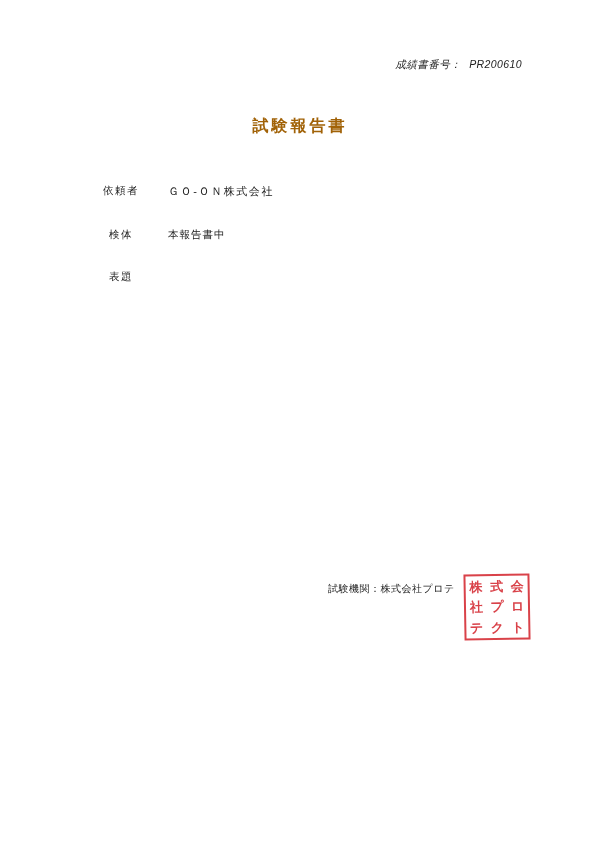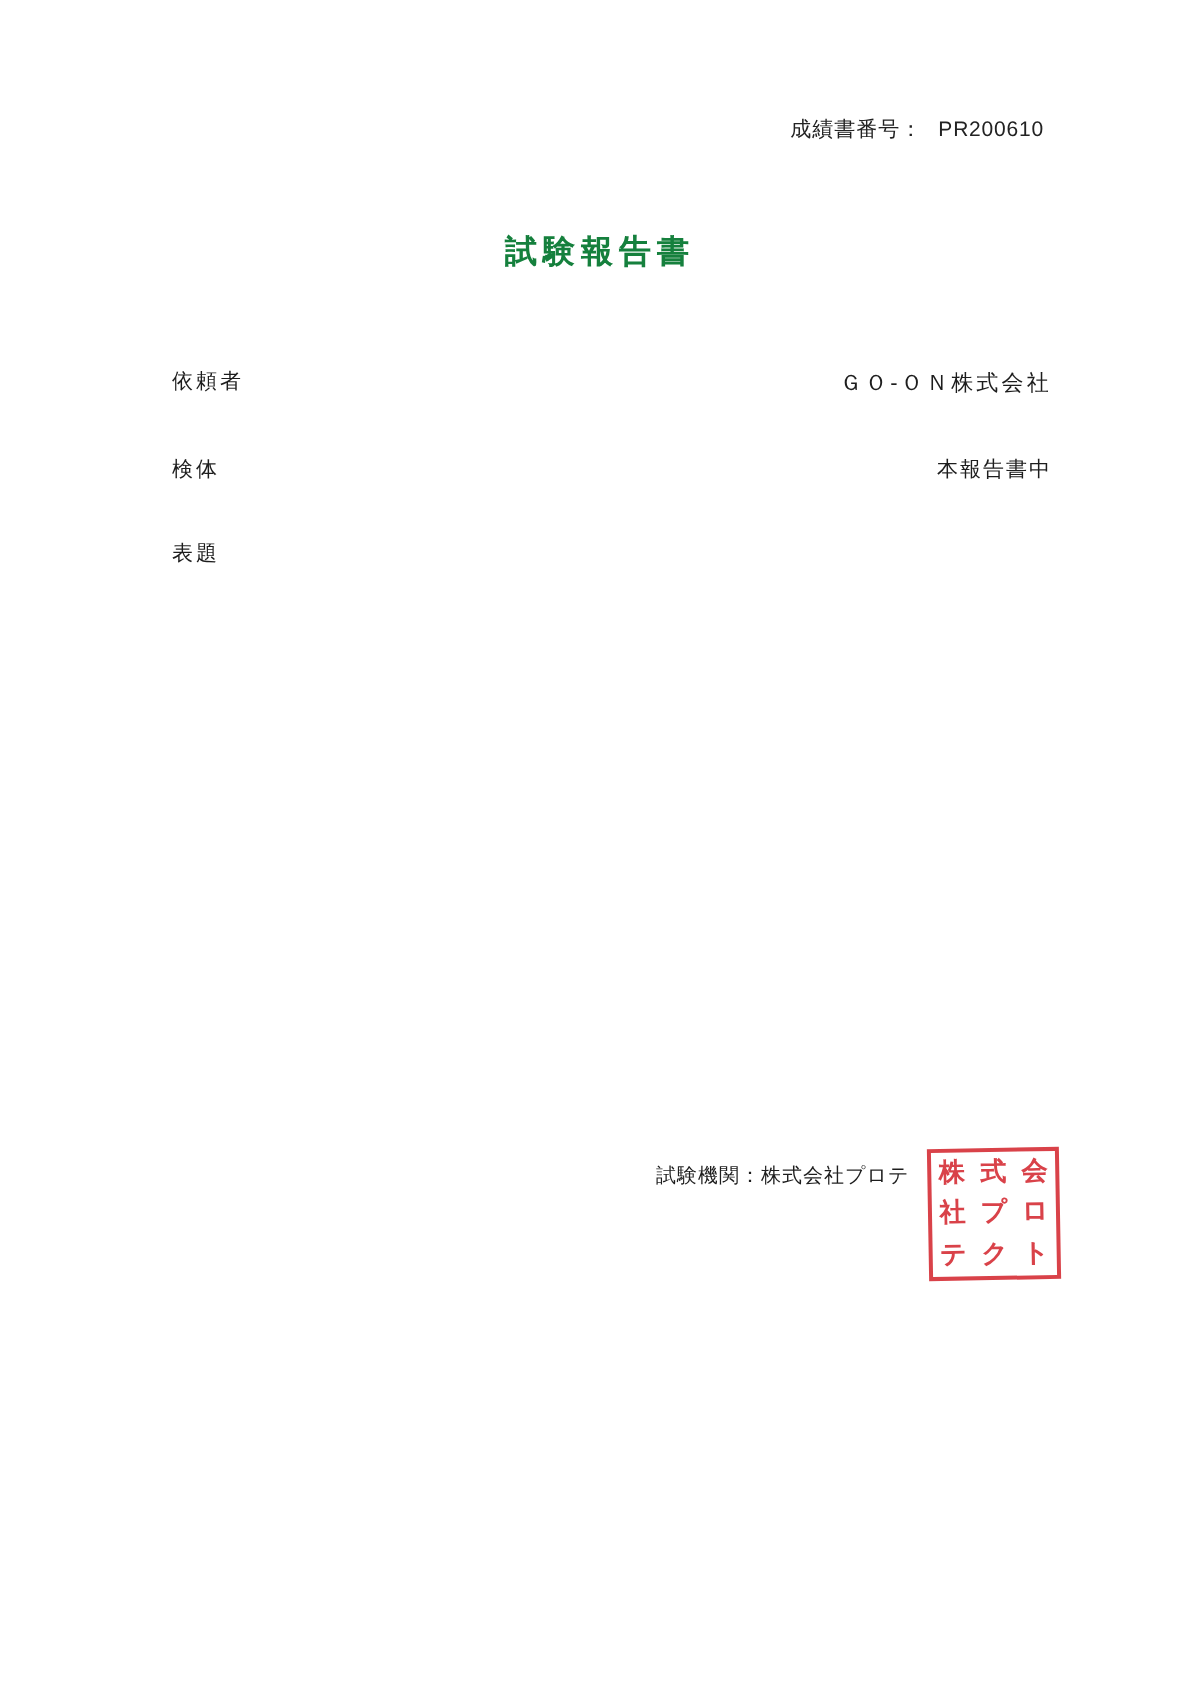--- a/index.html
+++ b/index.html
@@ -27,59 +27,60 @@
 
   
   .report-no {
     position: absolute;
     right: 78px;
     top: 58px;
     font-size: 10.5px;
     letter-spacing: 0.6px;
     color: #222;
     white-space: nowrap;
+    font-style: italic;
   }
   .report-no .label { letter-spacing: 0.5px; }
   .report-no .value { margin-left: 8px; letter-spacing: 0.4px; }
 
   
   .doc-title {
     position: absolute;
     left: 0;
     top: 116px;
     width: 600px;
     text-align: center;
     font-size: 16px;
     font-weight: bold;
     letter-spacing: 3px;
-    color: #15803d;
+    color: #a16207;
   }
 
   
   .field {
     position: absolute;
     left: 86px;
     width: 440px;
     font-size: 10.5px;
     color: #1d1d1d;
   }
   .field .flabel {
     position: absolute;
     left: 0;
     top: 0;
     width: 70px;
     letter-spacing: 1.5px;
+    text-align: center;
   }
   .field .fvalue {
     position: absolute;
     left: 82px;
     top: 0;
     width: 358px;
     letter-spacing: 1px;
-    text-align: right;
   }
 
   #field-client { top: 184px; }
   #field-client .fvalue { letter-spacing: 1.6px; font-size: 11px; }
   #field-sample { top: 228px; }
   #field-title  { top: 270px; }
 
   .subject-body {
     position: absolute;
     left: 168px;

